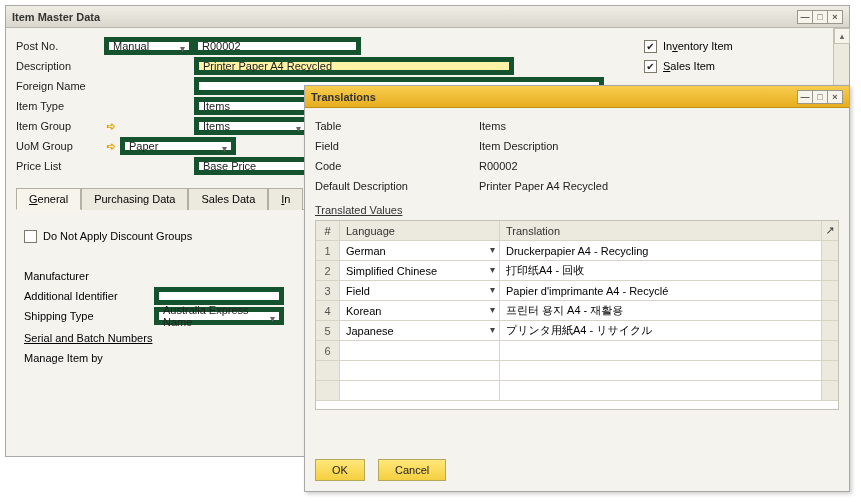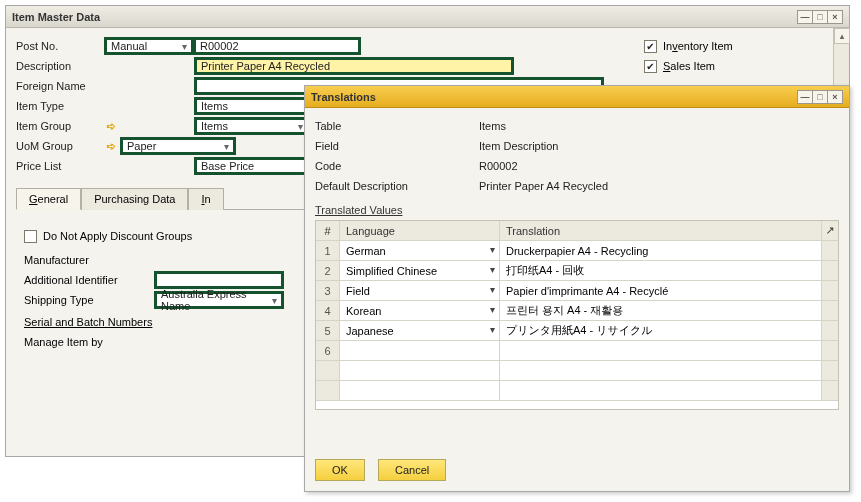--- a/index.html
+++ b/index.html
@@ -35,21 +35,21 @@
     border: 1px solid #9a988c;
     background: #f6f4eb;
     margin-left: -1px;
     display: flex; align-items: center; justify-content: center;
     font-size: 9px; color: #555;
   }
   .body { padding: 8px 10px 10px 10px; position: relative; }
   .row { display: flex; align-items: center; height: 20px; }
   .lbl { width: 88px; color: #222; }
   .field {
-    border: 3px solid #14532d;
+    border: 5px solid #14532d;
     background: #fff;
     height: 18px;
     padding: 0 4px;
     display: flex;
     align-items: center;
     color: #222;
   }
   .field.dd { position: relative; }
   .field.dd::after {
     content: "▾";
@@ -281,29 +281,30 @@
           <span>
             <span class="u">S</span><span>ales Item</span>
           </span>
         </div>
       </div>
     </div>
 
     <div class="tabs">
       <div class="tab active"><span class="u">G</span><span>eneral</span></div>
       <div class="tab">Purchasing Data</div>
+      <div class="tab">Sales Data</div>
       <div class="tab"><span class="u">I</span>n</div>
     </div>
 
     <div class="panel" style="height:230px; width:290px; border:none; background:transparent; padding:10px 0 0 8px;">
       <div class="chk">
         <span class="checkbox"></span>
         <span>Do Not Apply Discount Groups</span>
       </div>
-      <div class="row" style="margin-top:4px;">
+      <div class="row" style="margin-top:20px;">
         <div style="width:130px;">Manufacturer</div>
       </div>
       <div class="row">
         <div style="width:130px;">Additional Identifier</div>
         <div class="field" style="width:130px;"></div>
       </div>
       <div class="row">
         <div style="width:130px;">Shipping Type</div>
         <div class="field dd" style="width:130px;">
             <span>Australia Express Name</span>

